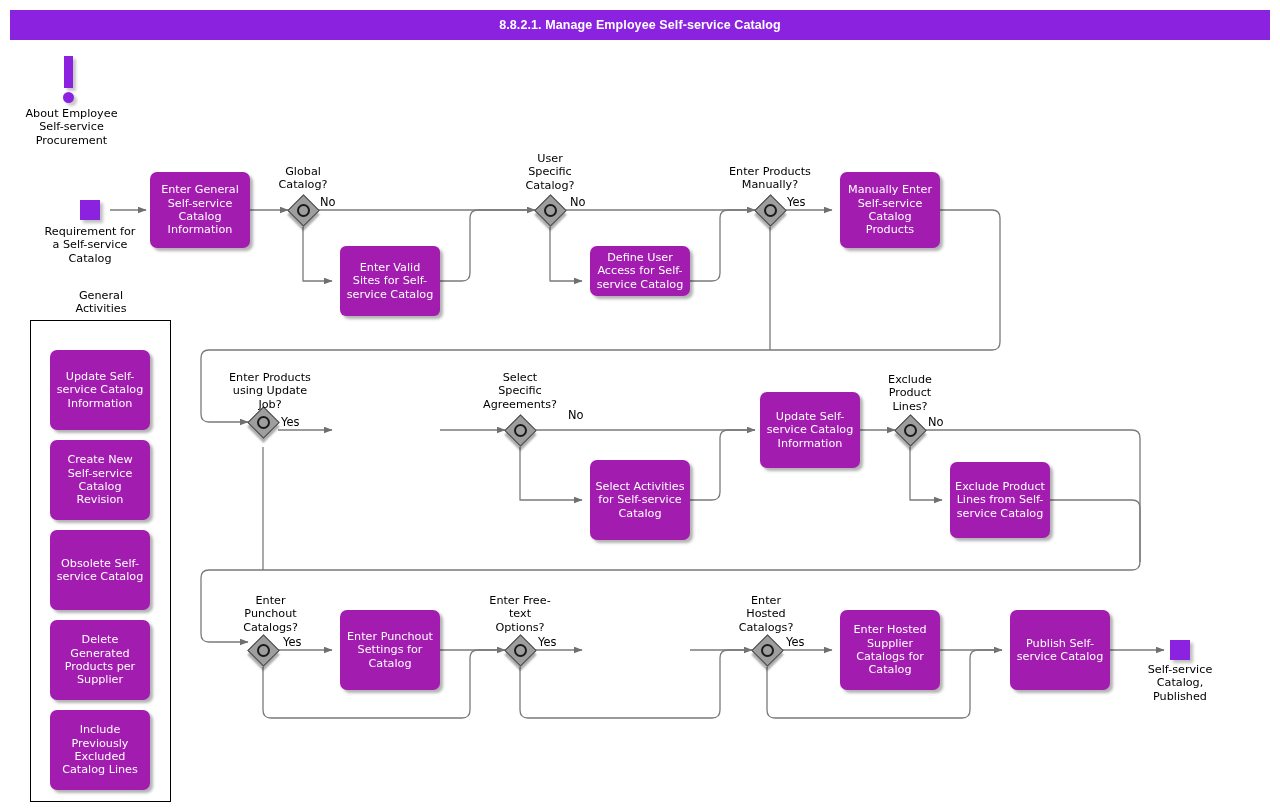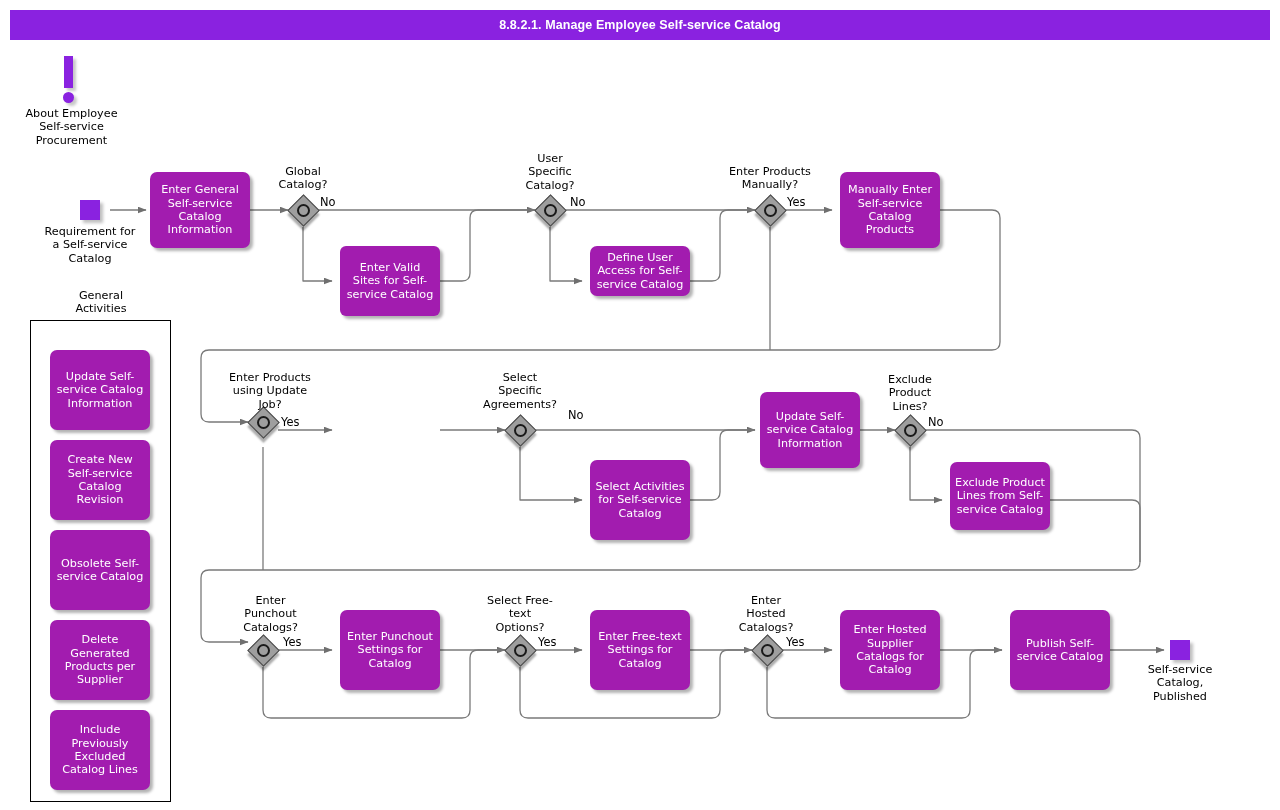--- a/index.html
+++ b/index.html
@@ -329,47 +329,46 @@
     <div class="dia"></div>
     <div class="ring"></div>
   </div>
   <div class="node-label" style="left:865px; top:373px; width:90px;">
     <div>Exclude</div>
     <div>Product</div>
     <div>Lines?</div>
   </div>
   <div class="branch-label" style="left:928px; top:416px;">No</div>
 
-  <div class="activity" style="left:950px; top:462px; width:100px; height:68px;">Exclude Product Lines from Self-service Catalog</div>
+  <div class="activity" style="left:950px; top:462px; width:100px; height:76px;">Exclude Product Lines from Self-service Catalog</div>
 
   <div class="gateway" style="left:248px; top:635px;">
     <div class="dia"></div>
     <div class="ring"></div>
   </div>
   <div class="node-label" style="left:218px; top:594px; width:105px;">
     <div>Enter</div>
     <div>Punchout</div>
     <div>Catalogs?</div>
   </div>
   <div class="branch-label" style="left:283px; top:636px;">Yes</div>
 
   <div class="activity" style="left:340px; top:610px; width:100px; height:80px;">Enter Punchout Settings for Catalog</div>
 
   <div class="gateway" style="left:505px; top:635px;">
     <div class="dia"></div>
     <div class="ring"></div>
   </div>
   <div class="node-label" style="left:472px; top:594px; width:96px;">
-    <div>Select Free-</div>
+    <div>Enter Free-</div>
     <div>text</div>
     <div>Options?</div>
   </div>
   <div class="branch-label" style="left:538px; top:636px;">Yes</div>
 
-  <div class="activity" style="left:590px; top:610px; width:100px; height:80px;">Enter Free-text Settings for Catalog</div>
 
   <div class="gateway" style="left:752px; top:635px;">
     <div class="dia"></div>
     <div class="ring"></div>
   </div>
   <div class="node-label" style="left:718px; top:594px; width:96px;">
     <div>Enter</div>
     <div>Hosted</div>
     <div>Catalogs?</div>
   </div>

